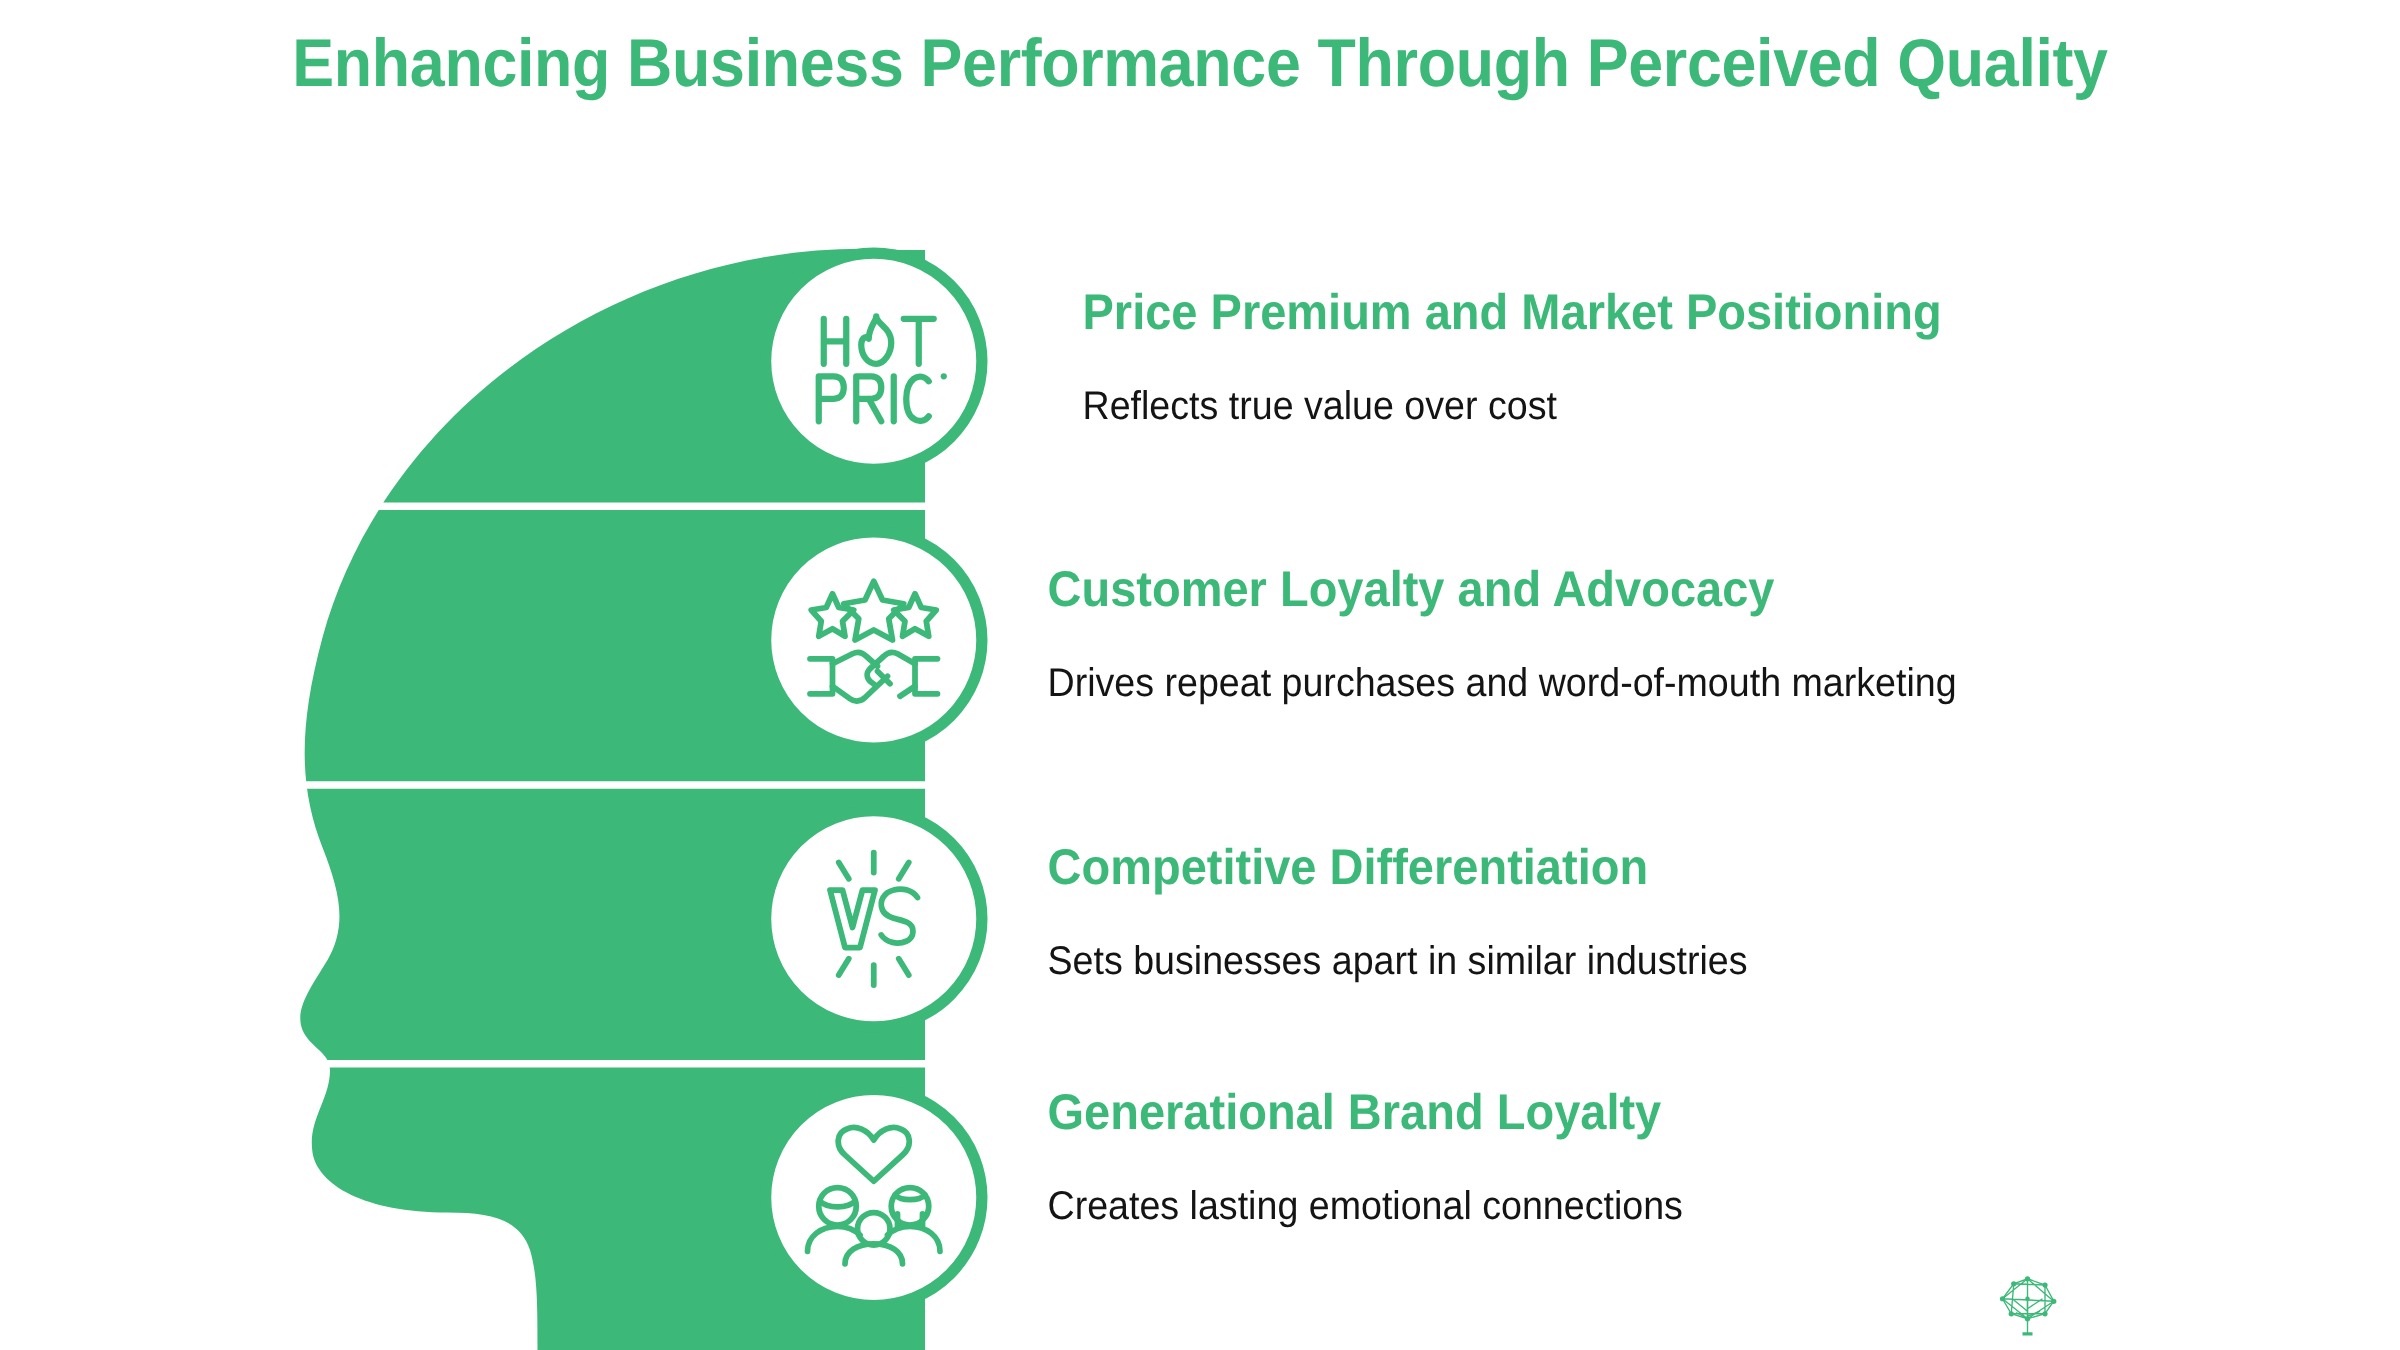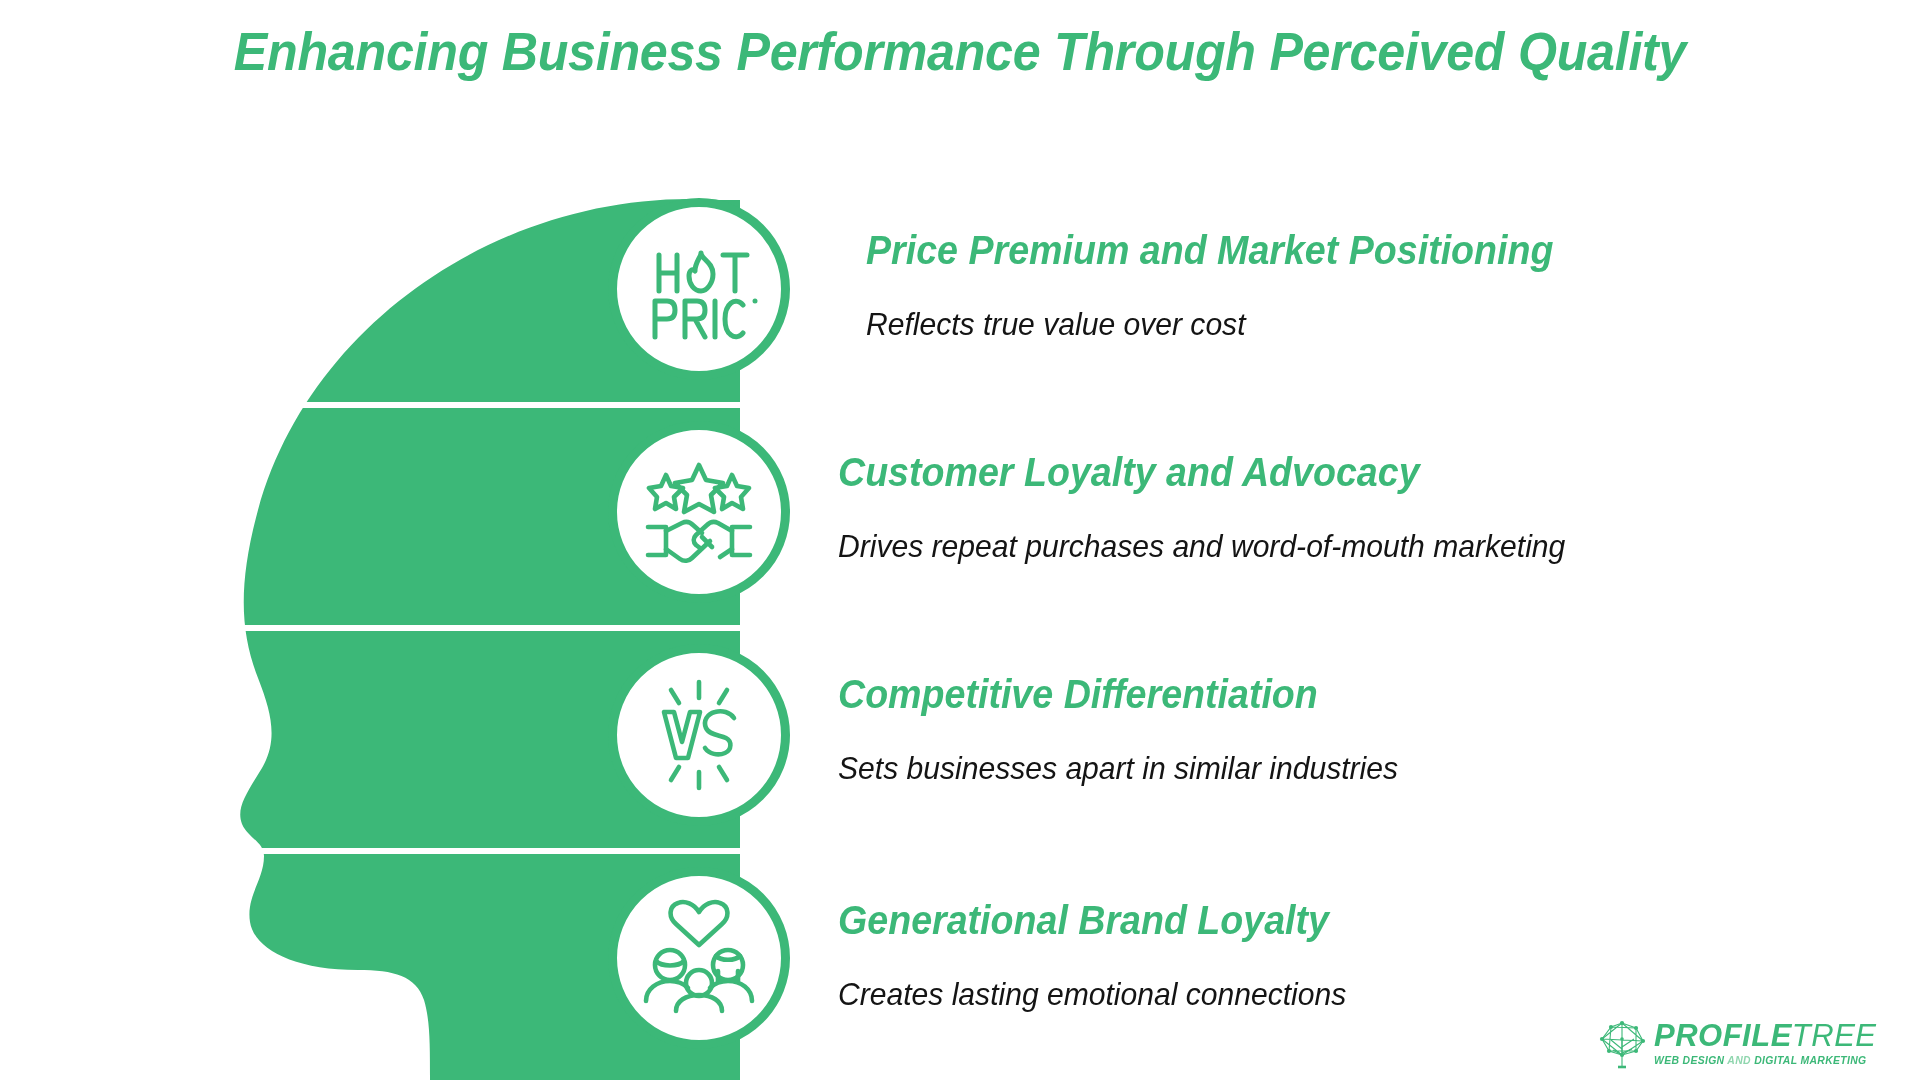--- a/index.html
+++ b/index.html
@@ -12,21 +12,20 @@
     height: 1080px;
     overflow: hidden;
     font-family: "Liberation Sans", "DejaVu Sans", sans-serif;
     position: relative;
   }
 
   .slide {
     position: absolute;
     inset: 0;
     background: #ffffff;
-    font-style: italic;
   }
 
   
   .title {
     position: absolute;
     top: 20px;
     left: 0;
     width: 1920px;
     text-align: center;
     color: #3cb878;
@@ -76,21 +75,21 @@
 
   
   .row {
     position: absolute;
     left: 838px;
     width: 1020px;
   }
   .row-1 { top: 228px; margin-left: 28px; }
   .row-2 { top: 450px; }
   .row-3 { top: 672px; }
-  .row-4 { top: 898px; }
+  .row-4 { top: 868px; }
 
   .row-heading {
     color: #3cb878;
     font-size: 40px;
     font-weight: bold;
     line-height: 1.1;
     margin: 0 0 34px 0;
     font-family: "Liberation Sans Narrow", "Liberation Sans", sans-serif;
     transform: scaleX(0.94);
     transform-origin: left center;
@@ -284,19 +283,15 @@
         <circle cx="26" cy="6" r="2.1"></circle>
           <circle cx="40" cy="11" r="2.1"></circle>
         <circle cx="47" cy="24" r="2.1"></circle>
           <circle cx="40" cy="34" r="2.1"></circle>
         <circle cx="26" cy="38" r="2.1"></circle>
           <circle cx="13" cy="34" r="2.1"></circle>
         <circle cx="26" cy="22" r="1.8"></circle>
       </g>
       <path d="M22 50 L30 50" stroke-width="2.6"></path>
     </svg>
-    <div class="logo-text">
-      <div class="logo-word"><span class="bold">PROFILE</span><span class="light">TREE</span></div>
-      <div class="logo-tag"><span>WEB DESIGN</span> <span class="dim">AND</span> <span>DIGITAL MARKETING</span></div>
-    </div>
   </div>
 
 </div>
 
 </body></html>

